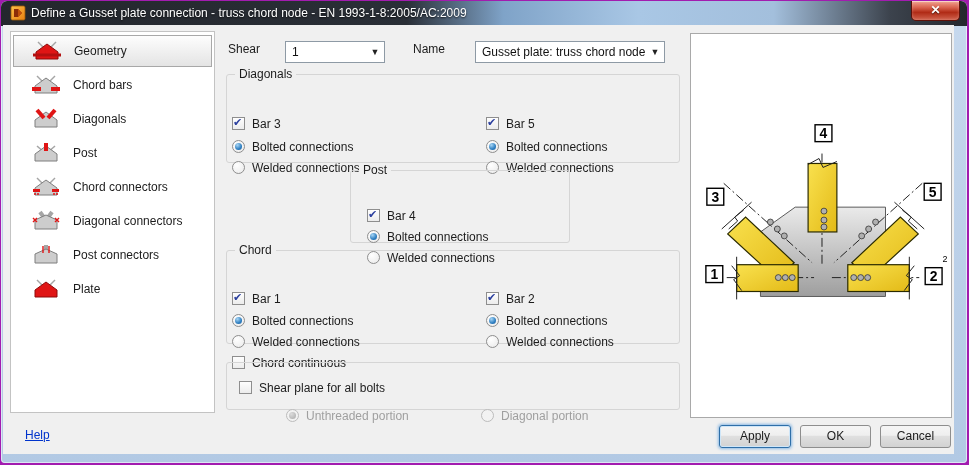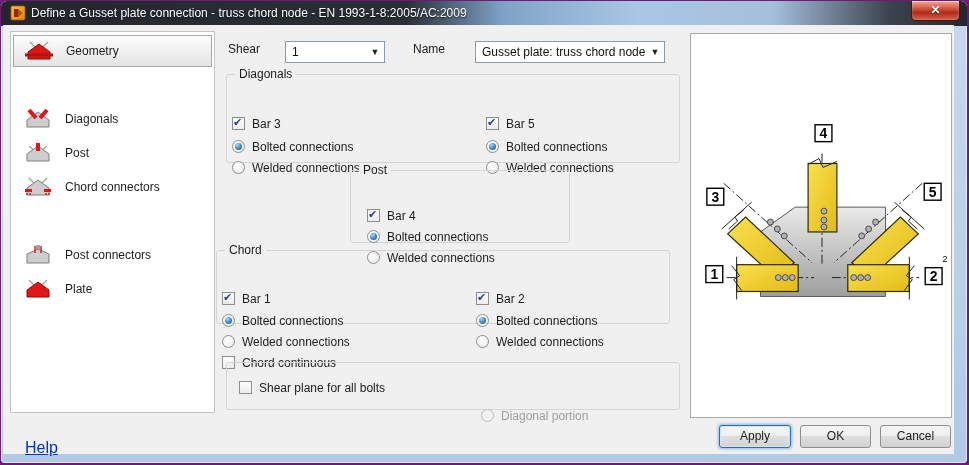--- a/index.html
+++ b/index.html
@@ -1,33 +1,33 @@
 <!DOCTYPE html>
 <html><head>
 <meta charset="utf-8">
 <style>
   html,body{margin:0;padding:0;background:#555;}
   *{box-sizing:border-box;font-family:"Liberation Sans",sans-serif;}
-  .window{position:relative;width:969px;height:465px;background:#701a75;overflow:hidden;}
+  .window{position:relative;width:969px;height:465px;background:#a21caf;overflow:hidden;}
   .aero-frame{position:absolute;left:1px;top:1px;width:966px;height:462px;border-radius:6px 6px 4px 4px;
     background:linear-gradient(#c7d9ee,#b2c9e4);box-shadow:inset 0 0 0 1px rgba(255,255,255,.55);}
   .titlebar{position:absolute;left:1px;top:1px;width:966px;height:25px;border-radius:6px 6px 0 0;
     background:linear-gradient(90deg,#24272d 0%,#2a2f37 42%,#7fa3c8 52%,#a9c7e5 66%,#a3bfdc 80%,#3c434d 92%,#24272d 100%);}
   .title-text{position:absolute;left:30px;top:5px;font-size:12px;color:#fff;text-shadow:0 1px 2px rgba(0,0,0,.8);white-space:nowrap;}
   .app-icon{position:absolute;left:9px;top:4px;width:16px;height:16px;}
   .close-btn{position:absolute;right:7px;top:0;width:49px;height:20px;border:1px solid #5e1007;border-top:none;
     border-radius:0 0 5px 5px;background:linear-gradient(#f2a593 0%,#d8604c 35%,#b02b16 60%,#d0614c 100%);
     box-shadow:inset 0 1px 0 rgba(255,255,255,.45), inset 0 0 3px rgba(255,255,255,.3);
     color:#fff;font-size:12px;font-weight:bold;text-align:center;line-height:18px;cursor:default;
     text-shadow:0 1px 1px rgba(0,0,0,.6);}
   .client{position:absolute;left:3px;top:25px;width:951px;height:429px;background:#f0f0f0;}
 
   
   .sidebar{position:absolute;left:7px;top:6px;width:205px;height:382px;background:#fff;border:1px solid #c3c3c3;}
-  .side-item{position:absolute;left:2px;width:199px;height:32px;display:flex;align-items:center;gap:12px;padding-left:10px;cursor:default;}
+  .side-item{position:absolute;left:2px;width:199px;height:32px;display:flex;align-items:center;gap:12px;padding-left:18px;cursor:default;}
   .side-item.selected{border:1px solid #a8a8a8;background:linear-gradient(#fdfdfd,#e4e4e4);}
   .side-ico{width:30px;height:22px;flex:0 0 30px;}
   .side-label{font-size:12px;color:#1c1c1c;}
 
   
   .lbl{position:absolute;font-size:12px;color:#1c1c1c;}
   .combo{position:absolute;height:22px;background:#fff;border:1px solid #8e9aa5;display:flex;align-items:center;}
   .combo .val{flex:1;font-size:12px;color:#111;padding:0 6px;white-space:nowrap;overflow:hidden;}
   .combo .arrow{width:18px;text-align:center;font-size:9px;color:#222;}
 
@@ -42,21 +42,21 @@
   .rb{width:13px;height:13px;border:1px solid #8e8e8e;border-radius:50%;background:radial-gradient(circle at 35% 30%,#ffffff,#e9e9e9);position:relative;flex:0 0 13px;}
   .rb.selected::after{content:"";position:absolute;left:2px;top:2px;width:7px;height:7px;border-radius:50%;
     background:radial-gradient(circle at 35% 30%,#a8d6f5,#2f7fc1 60%,#1b5c9b);}
   .rb.disabled{border-color:#bcbcbc;background:#f2f2f2;}
   .rb.disabled.selected::after{background:radial-gradient(circle at 35% 30%,#dcdcdc,#a9a9a9);}
 
   
   .panel{position:absolute;left:687px;top:8px;width:262px;height:385px;background:#fff;border:1px solid #a9a9a9;}
 
   
-  .help-link{position:absolute;left:22px;top:414px;font-size:16px;color:#0033cc;text-decoration:underline;cursor:pointer;}
+  .help-link{position:absolute;left:22px;top:403px;font-size:12px;color:#0033cc;text-decoration:underline;cursor:pointer;}
   .btn{position:absolute;top:400px;height:23px;border:1px solid #8e8e8e;border-radius:3px;font-size:12px;color:#1c1c1c;
     background:linear-gradient(#f5f5f5,#efefef 45%,#e0e0e0 46%,#d2d2d2);text-align:center;line-height:21px;cursor:default;}
   .btn.default{border-color:#2f6fa8;box-shadow:0 0 3px 1px #8ab9e4, inset 0 0 0 1px #cfe6f8;}
 </style>
 </head>
 <body>
 
 <div class="window">
   <div class="aero-frame"></div>
 
@@ -85,20 +85,30 @@
       <div class="side-item selected" style="top:3px">
         <svg class="side-ico" viewBox="0 0 30 22">
           <line x1="6" y1="2" x2="14" y2="10" stroke="#a5a5a5" stroke-width="1.5"></line>
           <line x1="24" y1="2" x2="16" y2="10" stroke="#a5a5a5" stroke-width="1.5"></line>
           <path d="M4 12 L15 4 L26 12 L26 19 L4 19 Z" fill="#e01515" stroke="#8d0b0b"></path>
           <line x1="1" y1="15" x2="29" y2="15" stroke="#b31010" stroke-width="3"></line>
         </svg>
         <span class="side-label">Geometry</span>
       </div>
 
+      <div class="side-item" style="top:37px">
+        <svg class="side-ico" viewBox="0 0 30 22">
+          <line x1="6" y1="2" x2="14" y2="10" stroke="#a5a5a5" stroke-width="1.5"></line>
+          <line x1="24" y1="2" x2="16" y2="10" stroke="#a5a5a5" stroke-width="1.5"></line>
+          <path d="M4 12 L15 4 L26 12 L26 19 L4 19 Z" fill="#cdcdcd" stroke="#7f7f7f"></path>
+          <line x1="1" y1="15" x2="10" y2="15" stroke="#e01515" stroke-width="4"></line>
+          <line x1="20" y1="15" x2="29" y2="15" stroke="#e01515" stroke-width="4"></line>
+        </svg>
+        <span class="side-label">Chord bars</span>
+      </div>
 
       <div class="side-item" style="top:71px">
         <svg class="side-ico" viewBox="0 0 30 22">
           <path d="M4 12 L15 4 L26 12 L26 19 L4 19 Z" fill="#cdcdcd" stroke="#7f7f7f"></path>
           <line x1="6" y1="2" x2="13" y2="10" stroke="#e01515" stroke-width="4"></line>
           <line x1="24" y1="2" x2="17" y2="10" stroke="#e01515" stroke-width="4"></line>
         </svg>
         <span class="side-label">Diagonals</span>
       </div>
 
@@ -118,20 +128,30 @@
           <line x1="24" y1="2" x2="16" y2="10" stroke="#a5a5a5" stroke-width="1.5"></line>
           <path d="M4 12 L15 4 L26 12 L26 19 L4 19 Z" fill="#cdcdcd" stroke="#7f7f7f"></path>
           <rect x="2" y="13" width="7" height="3" fill="#e01515"></rect>
           <rect x="21" y="13" width="7" height="3" fill="#e01515"></rect>
           <line x1="3" y1="18" x2="8" y2="18" stroke="#e01515" stroke-width="1.5" stroke-dasharray="2 1"></line>
           <line x1="22" y1="18" x2="27" y2="18" stroke="#e01515" stroke-width="1.5" stroke-dasharray="2 1"></line>
         </svg>
         <span class="side-label">Chord connectors</span>
       </div>
 
+      <div class="side-item" style="top:173px">
+        <svg class="side-ico" viewBox="0 0 30 22">
+          <line x1="9" y1="2" x2="14" y2="9" stroke="#a5a5a5" stroke-width="4"></line>
+          <line x1="21" y1="2" x2="16" y2="9" stroke="#a5a5a5" stroke-width="4"></line>
+          <path d="M4 10 L15 5 L26 10 L26 19 L4 19 Z" fill="#cdcdcd" stroke="#7f7f7f"></path>
+          <path d="M2 8 l4 4 m0 -4 l-4 4 m2 -2" stroke="#e01515" stroke-width="1.4" fill="none"></path>
+          <path d="M24 8 l4 4 m0 -4 l-4 4" stroke="#e01515" stroke-width="1.4" fill="none"></path>
+        </svg>
+        <span class="side-label">Diagonal connectors</span>
+      </div>
 
       <div class="side-item" style="top:241px">
         <svg class="side-ico" viewBox="0 0 30 22">
           <line x1="6" y1="2" x2="14" y2="10" stroke="#a5a5a5" stroke-width="1.5"></line>
           <line x1="24" y1="2" x2="16" y2="10" stroke="#a5a5a5" stroke-width="1.5"></line>
           <path d="M4 12 L15 4 L26 12 L26 19 L4 19 Z" fill="#e01515" stroke="#8d0b0b"></path>
         </svg>
         <span class="side-label">Plate</span>
       </div>
 
@@ -194,21 +214,21 @@
       <div class="row" style="left:16px;top:34px">
         <span class="rb selected"></span>
         <span class="ctl-label">Bolted connections</span>
       </div>
       <div class="row" style="left:16px;top:55px">
         <span class="rb"></span>
         <span class="ctl-label">Welded connections</span>
       </div>
     </div>
 
-    <div class="group" style="left:213px;top:225px;width:454px;height:74px">
+    <div class="group" style="left:223px;top:225px;width:454px;height:94px">
       <span class="group-label">Chord</span>
       <div class="row" style="left:5px;top:16px">
         <span class="cb checked"></span>
         <span class="ctl-label">Bar 1</span>
       </div>
       <div class="row" style="left:5px;top:38px">
         <span class="rb selected"></span>
         <span class="ctl-label">Bolted connections</span>
       </div>
       <div class="row" style="left:5px;top:59px">
@@ -230,20 +250,24 @@
       <div class="row" style="left:5px;top:80px">
         <span class="cb"></span>
         <span class="ctl-label">Chord continuous</span>
       </div>
     </div>
 
     <div class="group" style="left:223px;top:337px;width:454px;height:48px">
       <div class="row" style="left:8px;top:-7px;background:#f0f0f0;padding:0 4px">
         <span class="cb"></span>
         <span class="ctl-label">Shear plane for all bolts</span>
+      </div>
+      <div class="row" style="left:59px;top:21px">
+        <span class="rb selected disabled"></span>
+        <span class="ctl-label disabled">Unthreaded portion</span>
       </div>
       <div class="row" style="left:254px;top:21px">
         <span class="rb disabled"></span>
         <span class="ctl-label disabled">Diagonal portion</span>
       </div>
     </div>
 
     <div class="panel">
       <svg width="260" height="383" viewBox="0 0 262 385">
         <defs>

